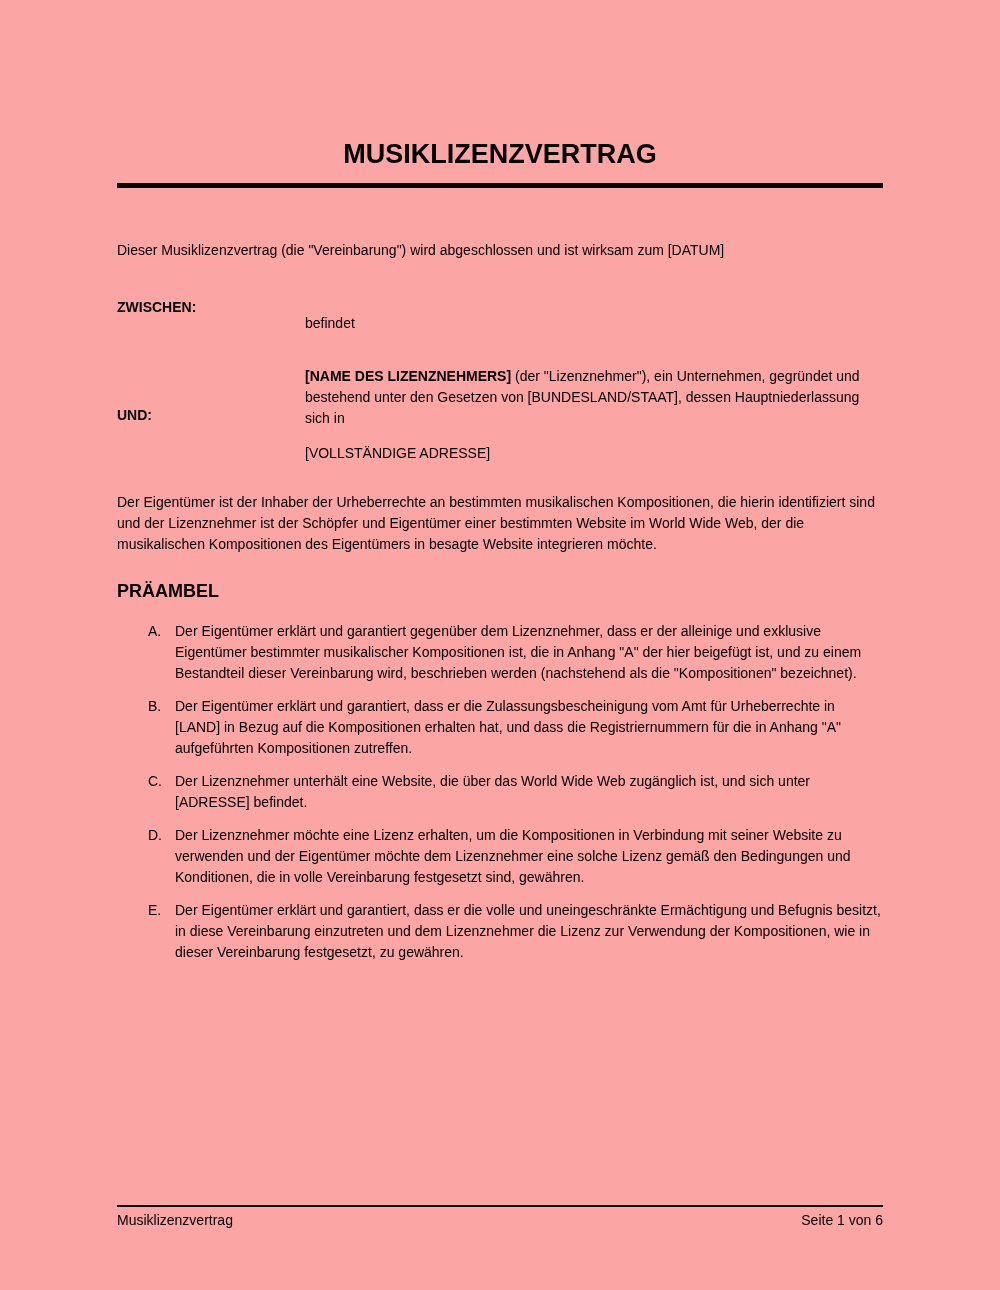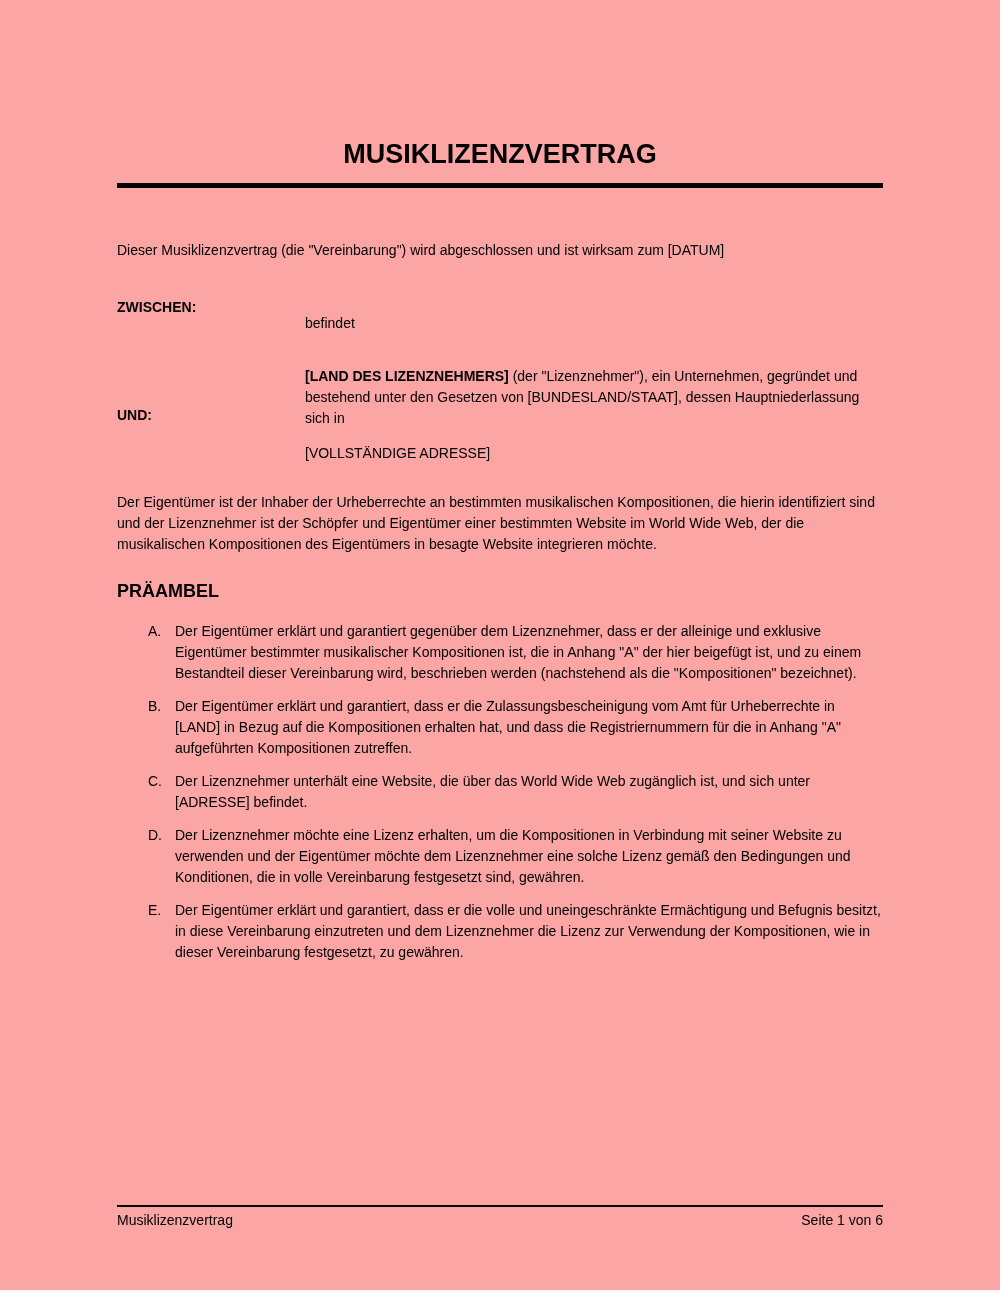--- a/index.html
+++ b/index.html
@@ -83,21 +83,21 @@
   <div class="party party-first body-text">
     <div class="party-label">ZWISCHEN:</div>
     <div class="party-body">
       <p class="party-closing">befindet</p>
     </div>
   </div>
 
   <div class="party party-second body-text">
     <div class="party-label">UND:</div>
     <div class="party-body">
-      <p class="party-main"><span class="b">[LAND DES LIZENZNEHMERS]</span><span> (der "Lizenznehmer"), ein Unternehmen, gegründet und bestehend unter den Gesetzen von [BUNDESLAND/STAAT], dessen Hauptniederlassung sich in</span></p>
+      <p class="party-main"><span class="b">[NAME DES LIZENZNEHMERS]</span><span> (der "Lizenznehmer"), ein Unternehmen, gegründet und bestehend unter den Gesetzen von [BUNDESLAND/STAAT], dessen Hauptniederlassung sich in</span></p>
       <p class="party-address">[VOLLSTÄNDIGE ADRESSE]</p>
     </div>
   </div>
 
   <p class="body-text recitals-intro">Der Eigentümer ist der Inhaber der Urheberrechte an bestimmten musikalischen Kompositionen, die hierin identifiziert sind und der Lizenznehmer ist der Schöpfer und Eigentümer einer bestimmten Website im World Wide Web, der die musikalischen Kompositionen des Eigentümers in besagte Website integrieren möchte.</p>
 
   <div class="preamble-heading">PRÄAMBEL</div>
 
   <div class="preamble-list body-text">
     <div class="preamble-item">

